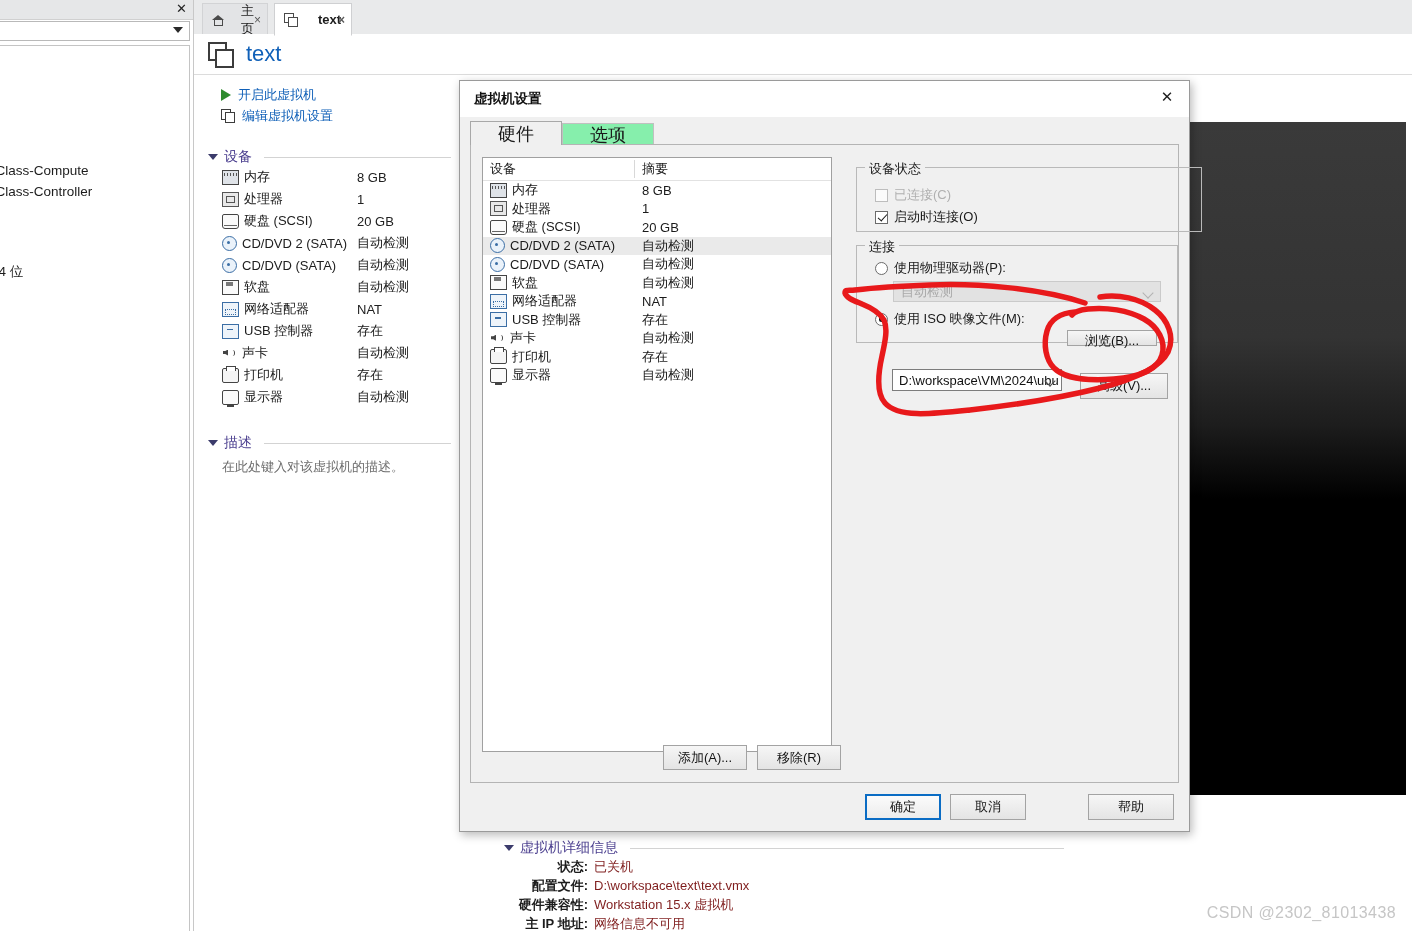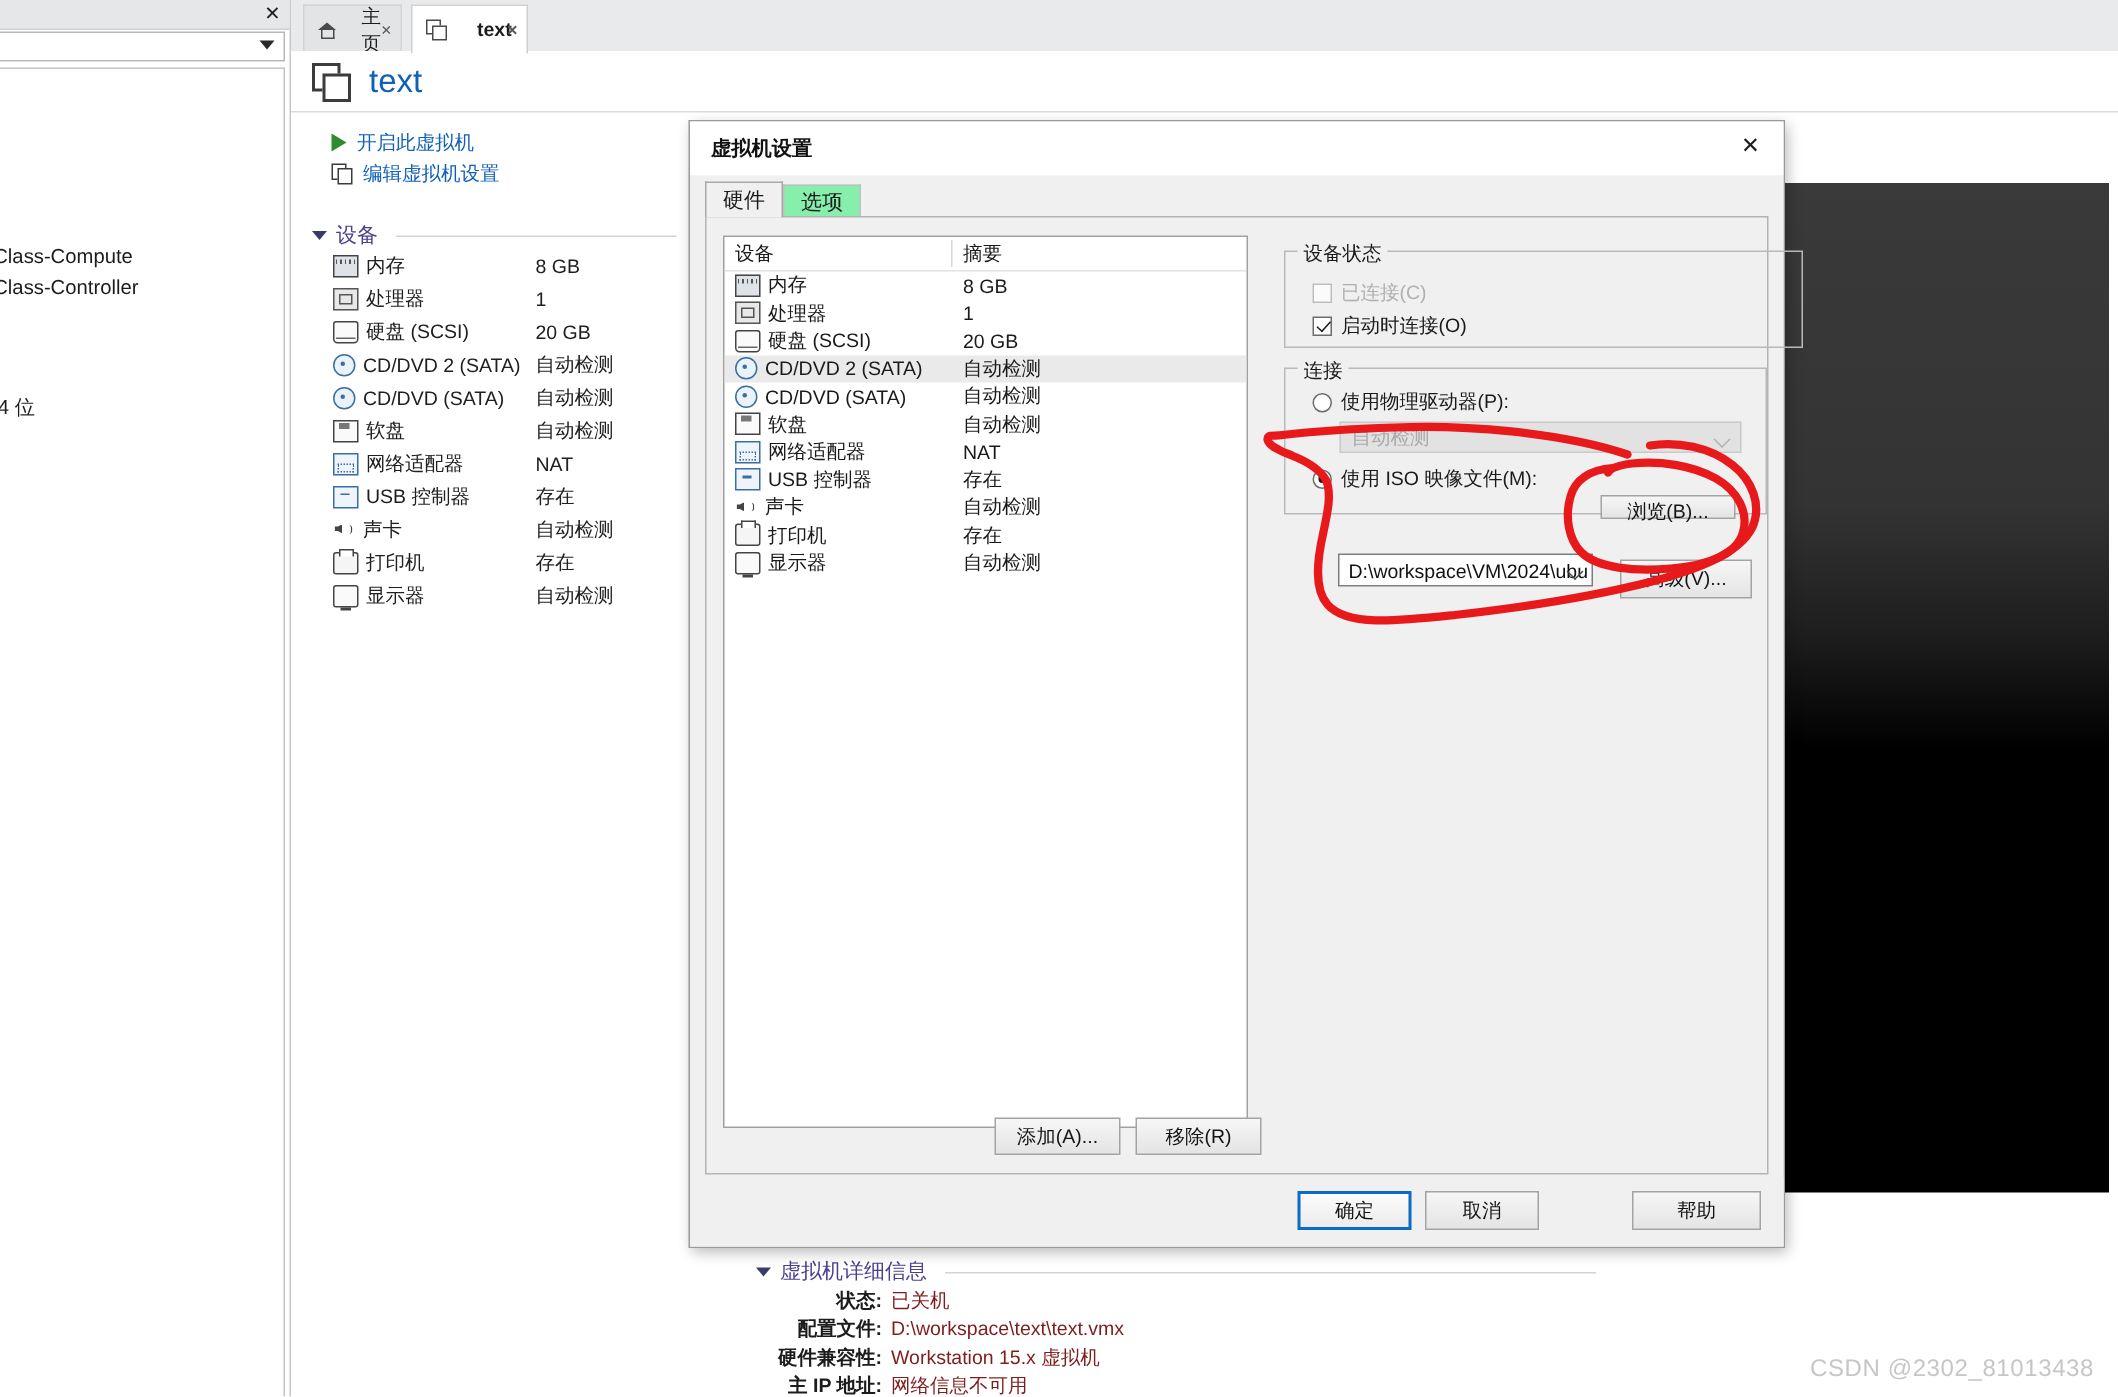--- a/index.html
+++ b/index.html
@@ -429,22 +429,22 @@
   }
   .tabs-row {
     position: absolute;
     left: 10px; top: 4px;
     height: 24px;
     display: flex;
     align-items: flex-end;
   }
   .dtab {
     height: 22px;
-    padding: 0 11px;
-    font-size: 14px;
+    padding: 0 27px;
+    font-size: 18px;
     color: #1a1a1a;
     display: flex;
     align-items: center;
     box-sizing: border-box;
     cursor: pointer;
   }
   .dtab.sel {
     background: #f0f0f0;
     border: 1px solid #a8a8a8;
     border-bottom: none;
@@ -784,20 +784,28 @@
           <div class="dev-row">
             <span class="dname">
               <span class="g g-mon"></span>
               <span>显示器</span>
             </span>
             <span class="dval">自动检测</span>
           </div>
         </div>
     </div>
 
+    <div id="desc-section">
+      <div class="section-head">
+        <span class="tri"></span>
+        <span>描述</span>
+        <span class="section-rule"></span>
+      </div>
+      <div class="desc-text">在此处键入对该虚拟机的描述。</div>
+    </div>
 
     <div id="detail-section">
       <div class="section-head">
         <span class="tri"></span>
         <span>虚拟机详细信息</span>
         <span class="section-rule"></span>
       </div>
       <div id="detail-rows">
           <div class="detail-row">
             <span class="detail-key">状态:</span>

